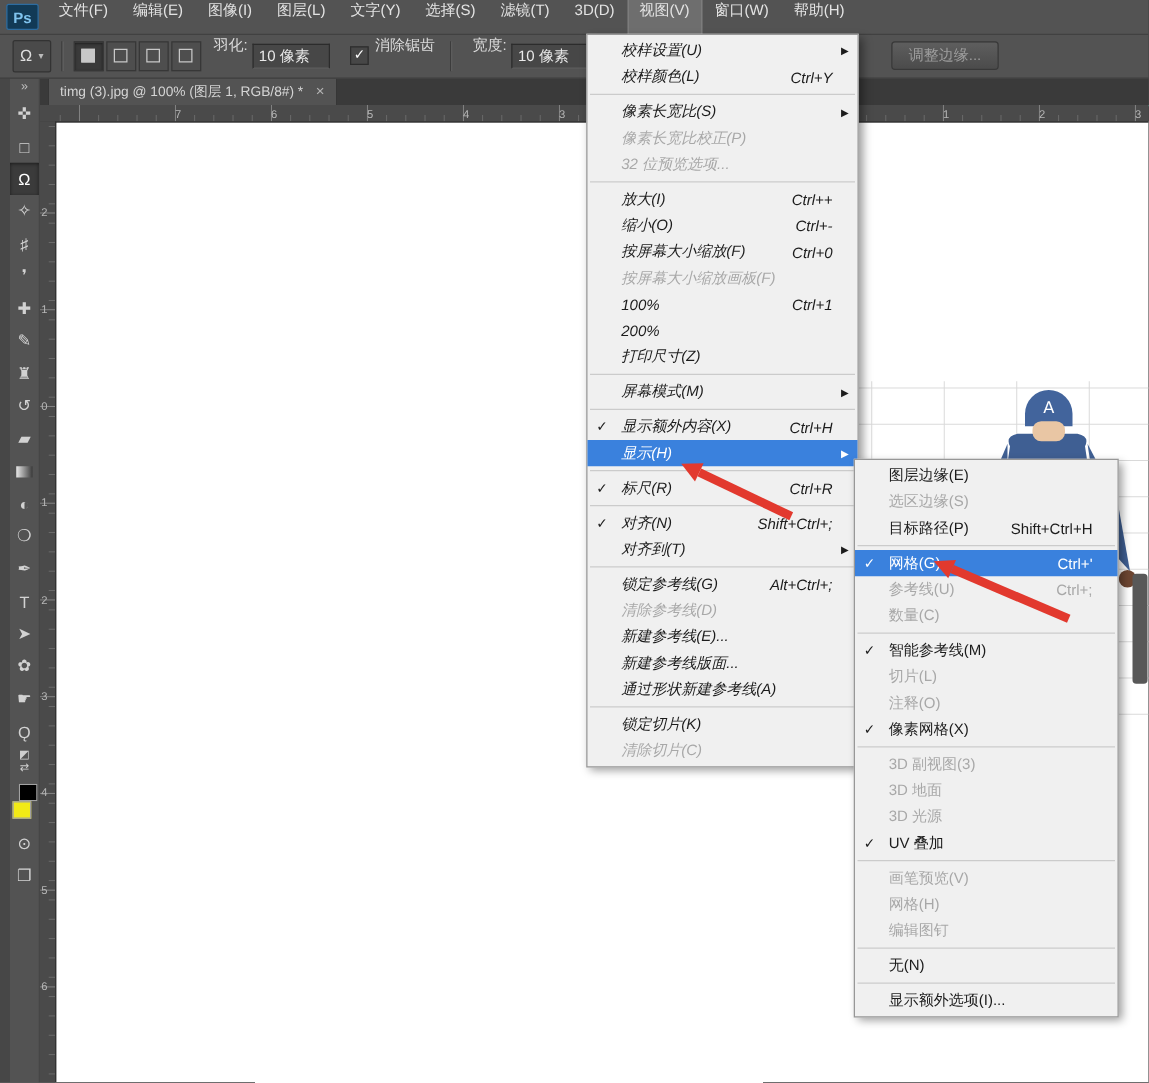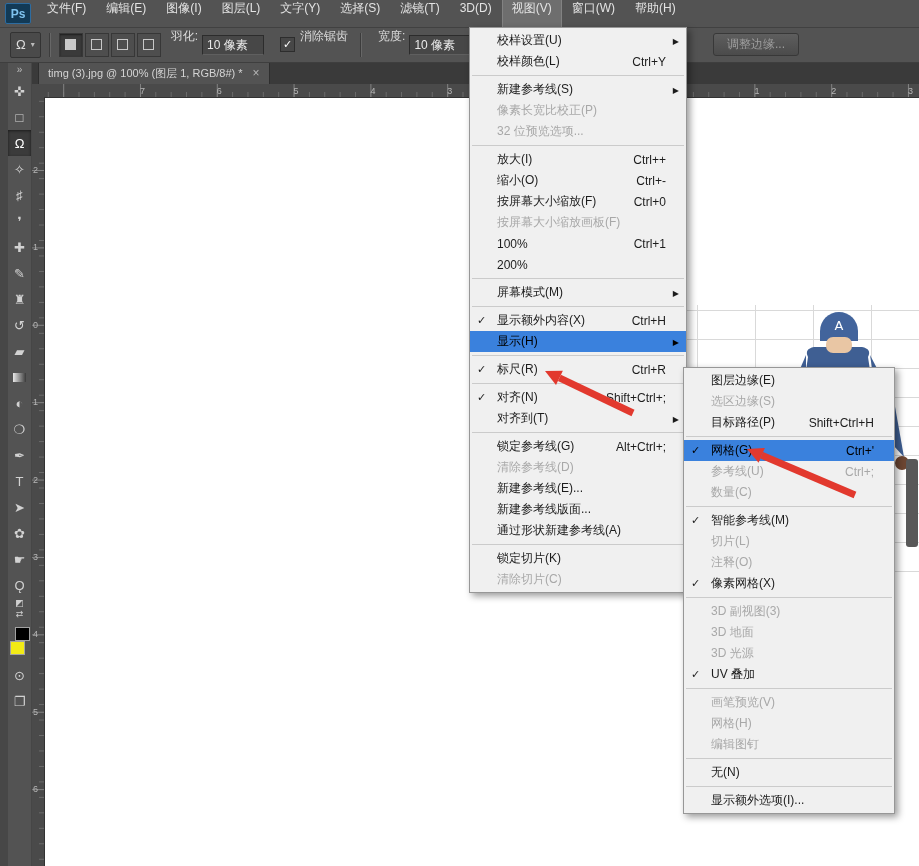--- a/index.html
+++ b/index.html
@@ -78,29 +78,29 @@
   .grid{position:absolute;left:596px;top:208px;width:279px;height:268px;
         background-image:linear-gradient(90deg,#d9d9d9 1px,transparent 1px),
                          linear-gradient(#d9d9d9 1px,transparent 1px);
         background-size:58px 268px,279px 29px;background-position:57px 0,0 5px;}
   .figure{position:absolute;left:726px;top:208px;}
   .thumb{position:absolute;left:862px;top:362px;width:12px;height:88px;background:#585858;border-radius:3px;}
 
   
   .menu{position:absolute;background:#f0f0f0;border:1px solid #979797;box-shadow:3px 3px 7px rgba(0,0,0,.4);
         padding:2px 0;font-size:12px;color:#1c1c1c;}
-  #view-menu{left:469px;top:27px;width:216px;z-index:30;}
+  #view-menu{left:469px;top:27px;width:216px;z-index:30;font-style:italic;}
   #show-submenu{left:683px;top:367px;width:210px;z-index:31;}
   .mi{position:relative;height:21px;display:flex;align-items:center;padding-right:20px;white-space:nowrap;}
   .mi .ck{width:20px;padding-left:7px;font-size:11px;flex:none;}
   .mi .lb{flex:none;}
   .mi .sc{margin-left:auto;}
   .mi .ar{position:absolute;right:7px;top:50%;transform:translateY(-50%);font-size:8px;}
   .mi.dis{color:#a8a8a8;}
-  .mi.hl{color:#000000;}
+  .mi.hl{color:#ffffff;}
   .msep{height:1px;background:#cbcbcb;margin:3px 2px;}
 
   
   .arrows{position:absolute;left:0;top:0;width:919px;height:866px;z-index:60;pointer-events:none;}
 </style>
 </head>
 <body>
 
 <div class="app">
 
@@ -295,21 +295,21 @@
         <span class="ar">▶</span>
       </div>
       <div class="mi">
         <span class="ck"></span>
         <span class="lb">校样颜色(L)</span>
         <span class="sc">Ctrl+Y</span>
       </div>
       <div class="msep"></div>
       <div class="mi">
         <span class="ck"></span>
-        <span class="lb">新建参考线(S)</span>
+        <span class="lb">像素长宽比(S)</span>
         <span class="ar">▶</span>
       </div>
       <div class="mi dis">
         <span class="ck"></span>
         <span class="lb">像素长宽比校正(P)</span>
       </div>
       <div class="mi dis">
         <span class="ck"></span>
         <span class="lb">32 位预览选项...</span>
       </div>
@@ -334,20 +334,24 @@
         <span class="lb">按屏幕大小缩放画板(F)</span>
       </div>
       <div class="mi">
         <span class="ck"></span>
         <span class="lb">100%</span>
         <span class="sc">Ctrl+1</span>
       </div>
       <div class="mi">
         <span class="ck"></span>
         <span class="lb">200%</span>
+      </div>
+      <div class="mi">
+        <span class="ck"></span>
+        <span class="lb">打印尺寸(Z)</span>
       </div>
       <div class="msep"></div>
       <div class="mi">
         <span class="ck"></span>
         <span class="lb">屏幕模式(M)</span>
         <span class="ar">▶</span>
       </div>
       <div class="msep"></div>
       <div class="mi">
         <span class="ck">✓</span>

